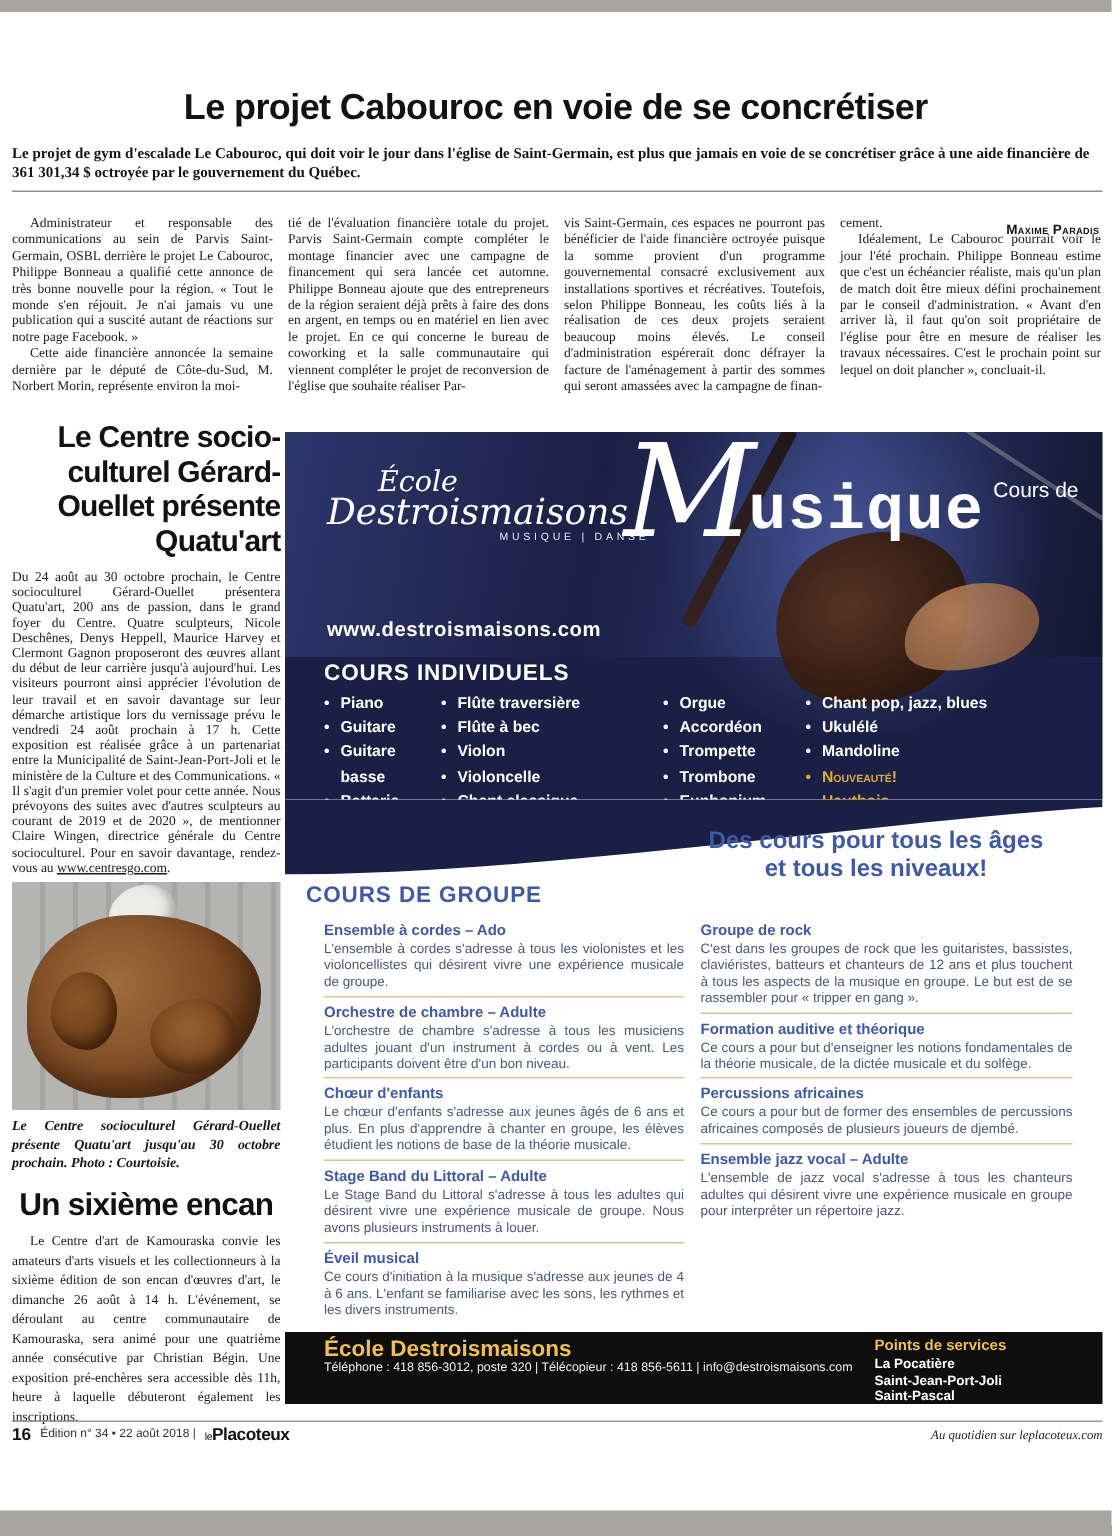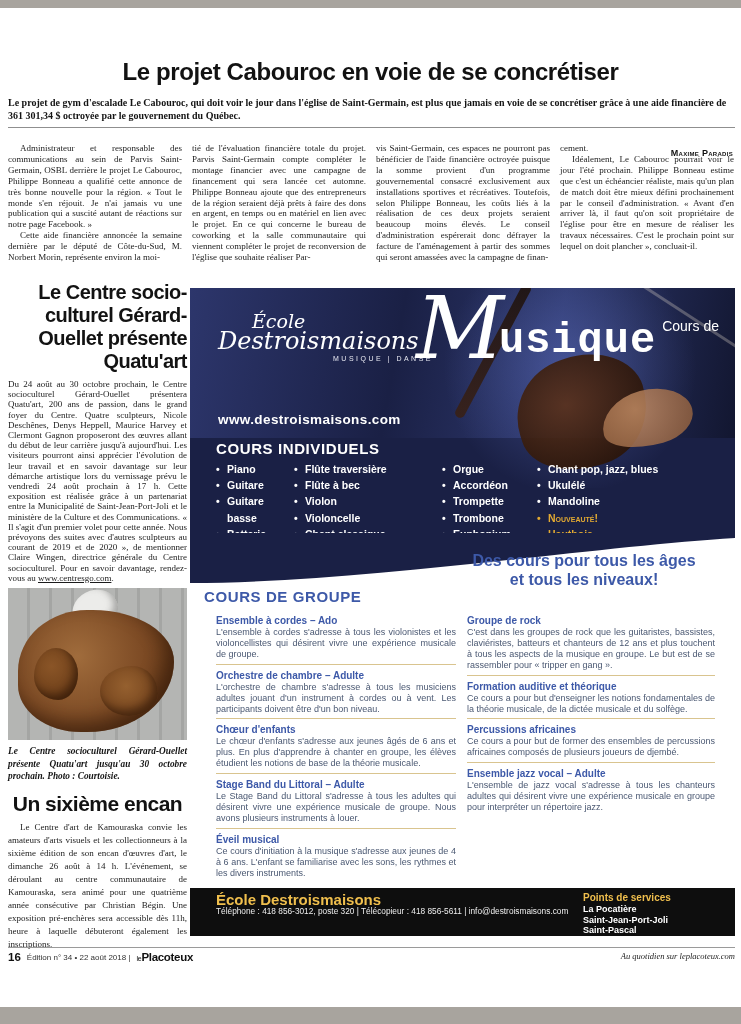--- a/index.html
+++ b/index.html
@@ -43,21 +43,21 @@
                         box-shadow:inset -4px -4px 7px rgba(120,120,118,.6); }
   .photo-caption { margin-top:5px; font-style:italic; font-weight:700; font-size:9.3px; line-height:12.6px; text-align:justify; color:#141414; }
   .encan-headline { margin-top:9px; font-family:"Liberation Sans", sans-serif; font-weight:700; font-size:21px;
                     letter-spacing:-0.5px; color:#121212;text-align:center; }
   .encan-body { margin-top:5px; font-size:9px; line-height:13px; text-align:justify; text-indent:12px; }
 
   
   .rule-bottom { position:absolute; top:947px; left:8px; width:727px; border-top:1px solid #9a9a9a; }
   .page-footer { position:absolute; top:951px; left:8px; width:727px; height:16px;
                  font-family:"Liberation Sans", sans-serif; }
-  .pf-left { float:left; display:flex; align-items:center; gap:6px; }
+  .pf-left { float:left; display:flex; align-items:flex-start; gap:6px; }
   .pf-num  { font-weight:700; font-size:11.5px; color:#111; }
   .pf-ed   { font-size:8px; color:#333; }
   .pf-brand{ font-weight:700; font-size:11.5px; letter-spacing:-0.3px; color:#111; }
   .pf-brand .sm { font-weight:400; font-size:7px; }
   .pf-right{ float:right; font-family:"Liberation Serif", serif; font-style:italic; font-size:8.5px; color:#222; }
 
   
   .ad { position:absolute; top:288px; left:190px; width:545px; height:648px; background:#ffffff; }
   .ad-top { position:absolute; top:0; left:0; width:545px; height:245px; background:#1a2045; overflow:hidden; }
   .ad-banner-art { position:absolute; top:0; left:0; width:545px; height:150px;

